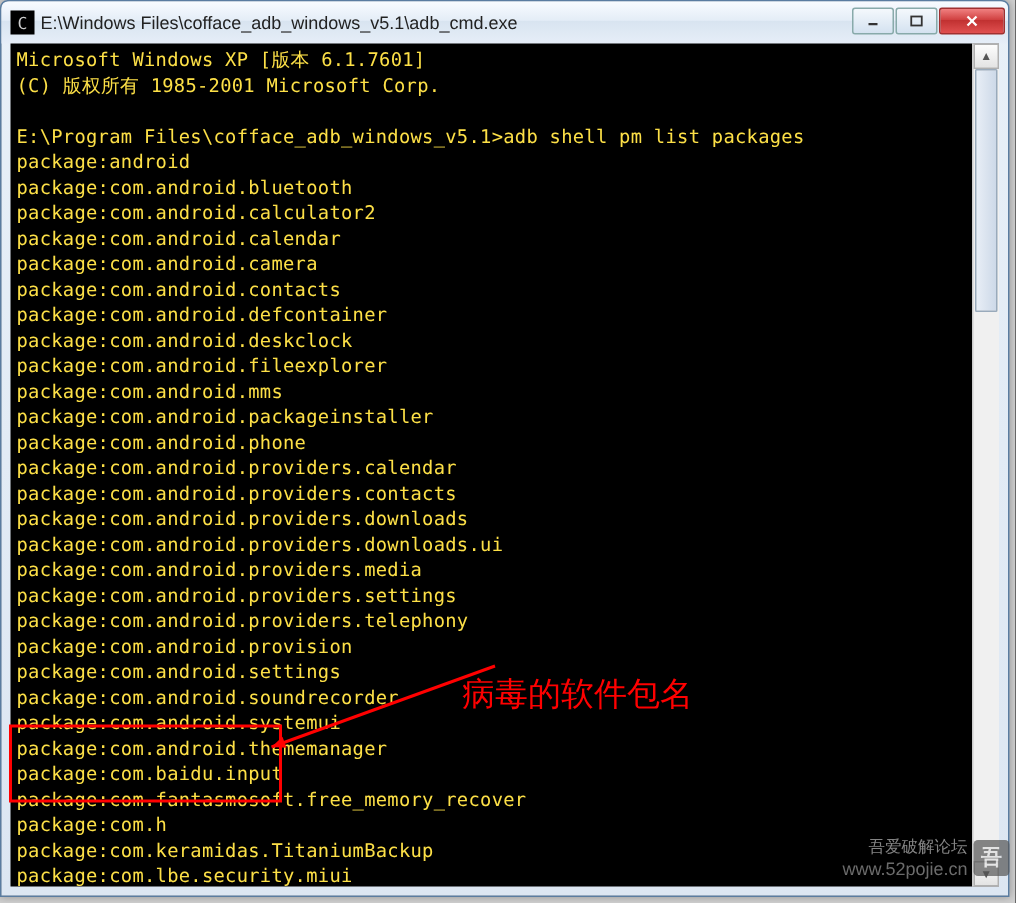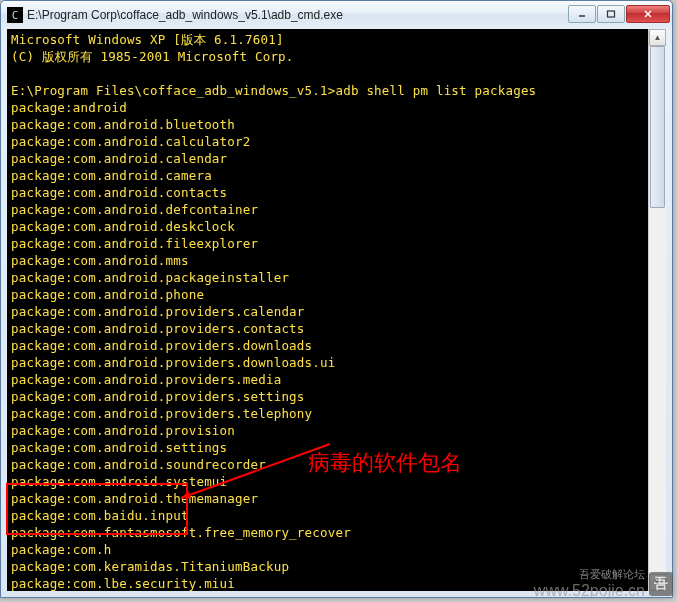--- a/index.html
+++ b/index.html
@@ -141,53 +141,53 @@
     pointer-events:none;
     margin-top:12px;
   }
   .annot-arrow {
     position:absolute;
     pointer-events:none;
   }
   .watermark {
     position:absolute;
     right:4px;
-    bottom:2px;
+    bottom:16px;
     display:flex;
     align-items:center;
     gap:4px;
     opacity:0.7;
     pointer-events:none;
   }
   .watermark-text {
     font-family: "Microsoft YaHei",sans-serif;
     font-size:11px;
     color:#bbb;
   }
   .watermark-url {
     font-family: Arial,sans-serif;
-    font-size:16px;
+    font-size:12px;
     color:#999;
   }
   .watermark-logo {
     width:24px;height:24px;
     background:#555;
     border-radius:3px;
     display:flex;align-items:center;justify-content:center;
     color:#ddd;font-size:14px;font-weight:bold;
   }
 </style>
 </head>
 <body>
 
 <div class="window">
 
   <div class="titlebar">
     <span class="title-icon">C</span>
-    <span class="title-text">E:\Program Corp\cofface_adb_windows_v5.1\adb_cmd.exe</span>
+    <span class="title-text">E:\Windows Files\cofface_adb_windows_v5.1\adb_cmd.exe</span>
     <div class="win-buttons">
       <div class="win-btn min">
         <svg width="10" height="10" viewBox="0 0 10 10">
             <line x1="2" y1="7" x2="8" y2="7" stroke="#333" stroke-width="1.5"></line>
           </svg>
       </div>
       <div class="win-btn max">
         <svg width="10" height="10" viewBox="0 0 10 10">
             <rect x="1.5" y="2" width="7" height="6" fill="none" stroke="#333" stroke-width="1.2"></rect>
           </svg>

